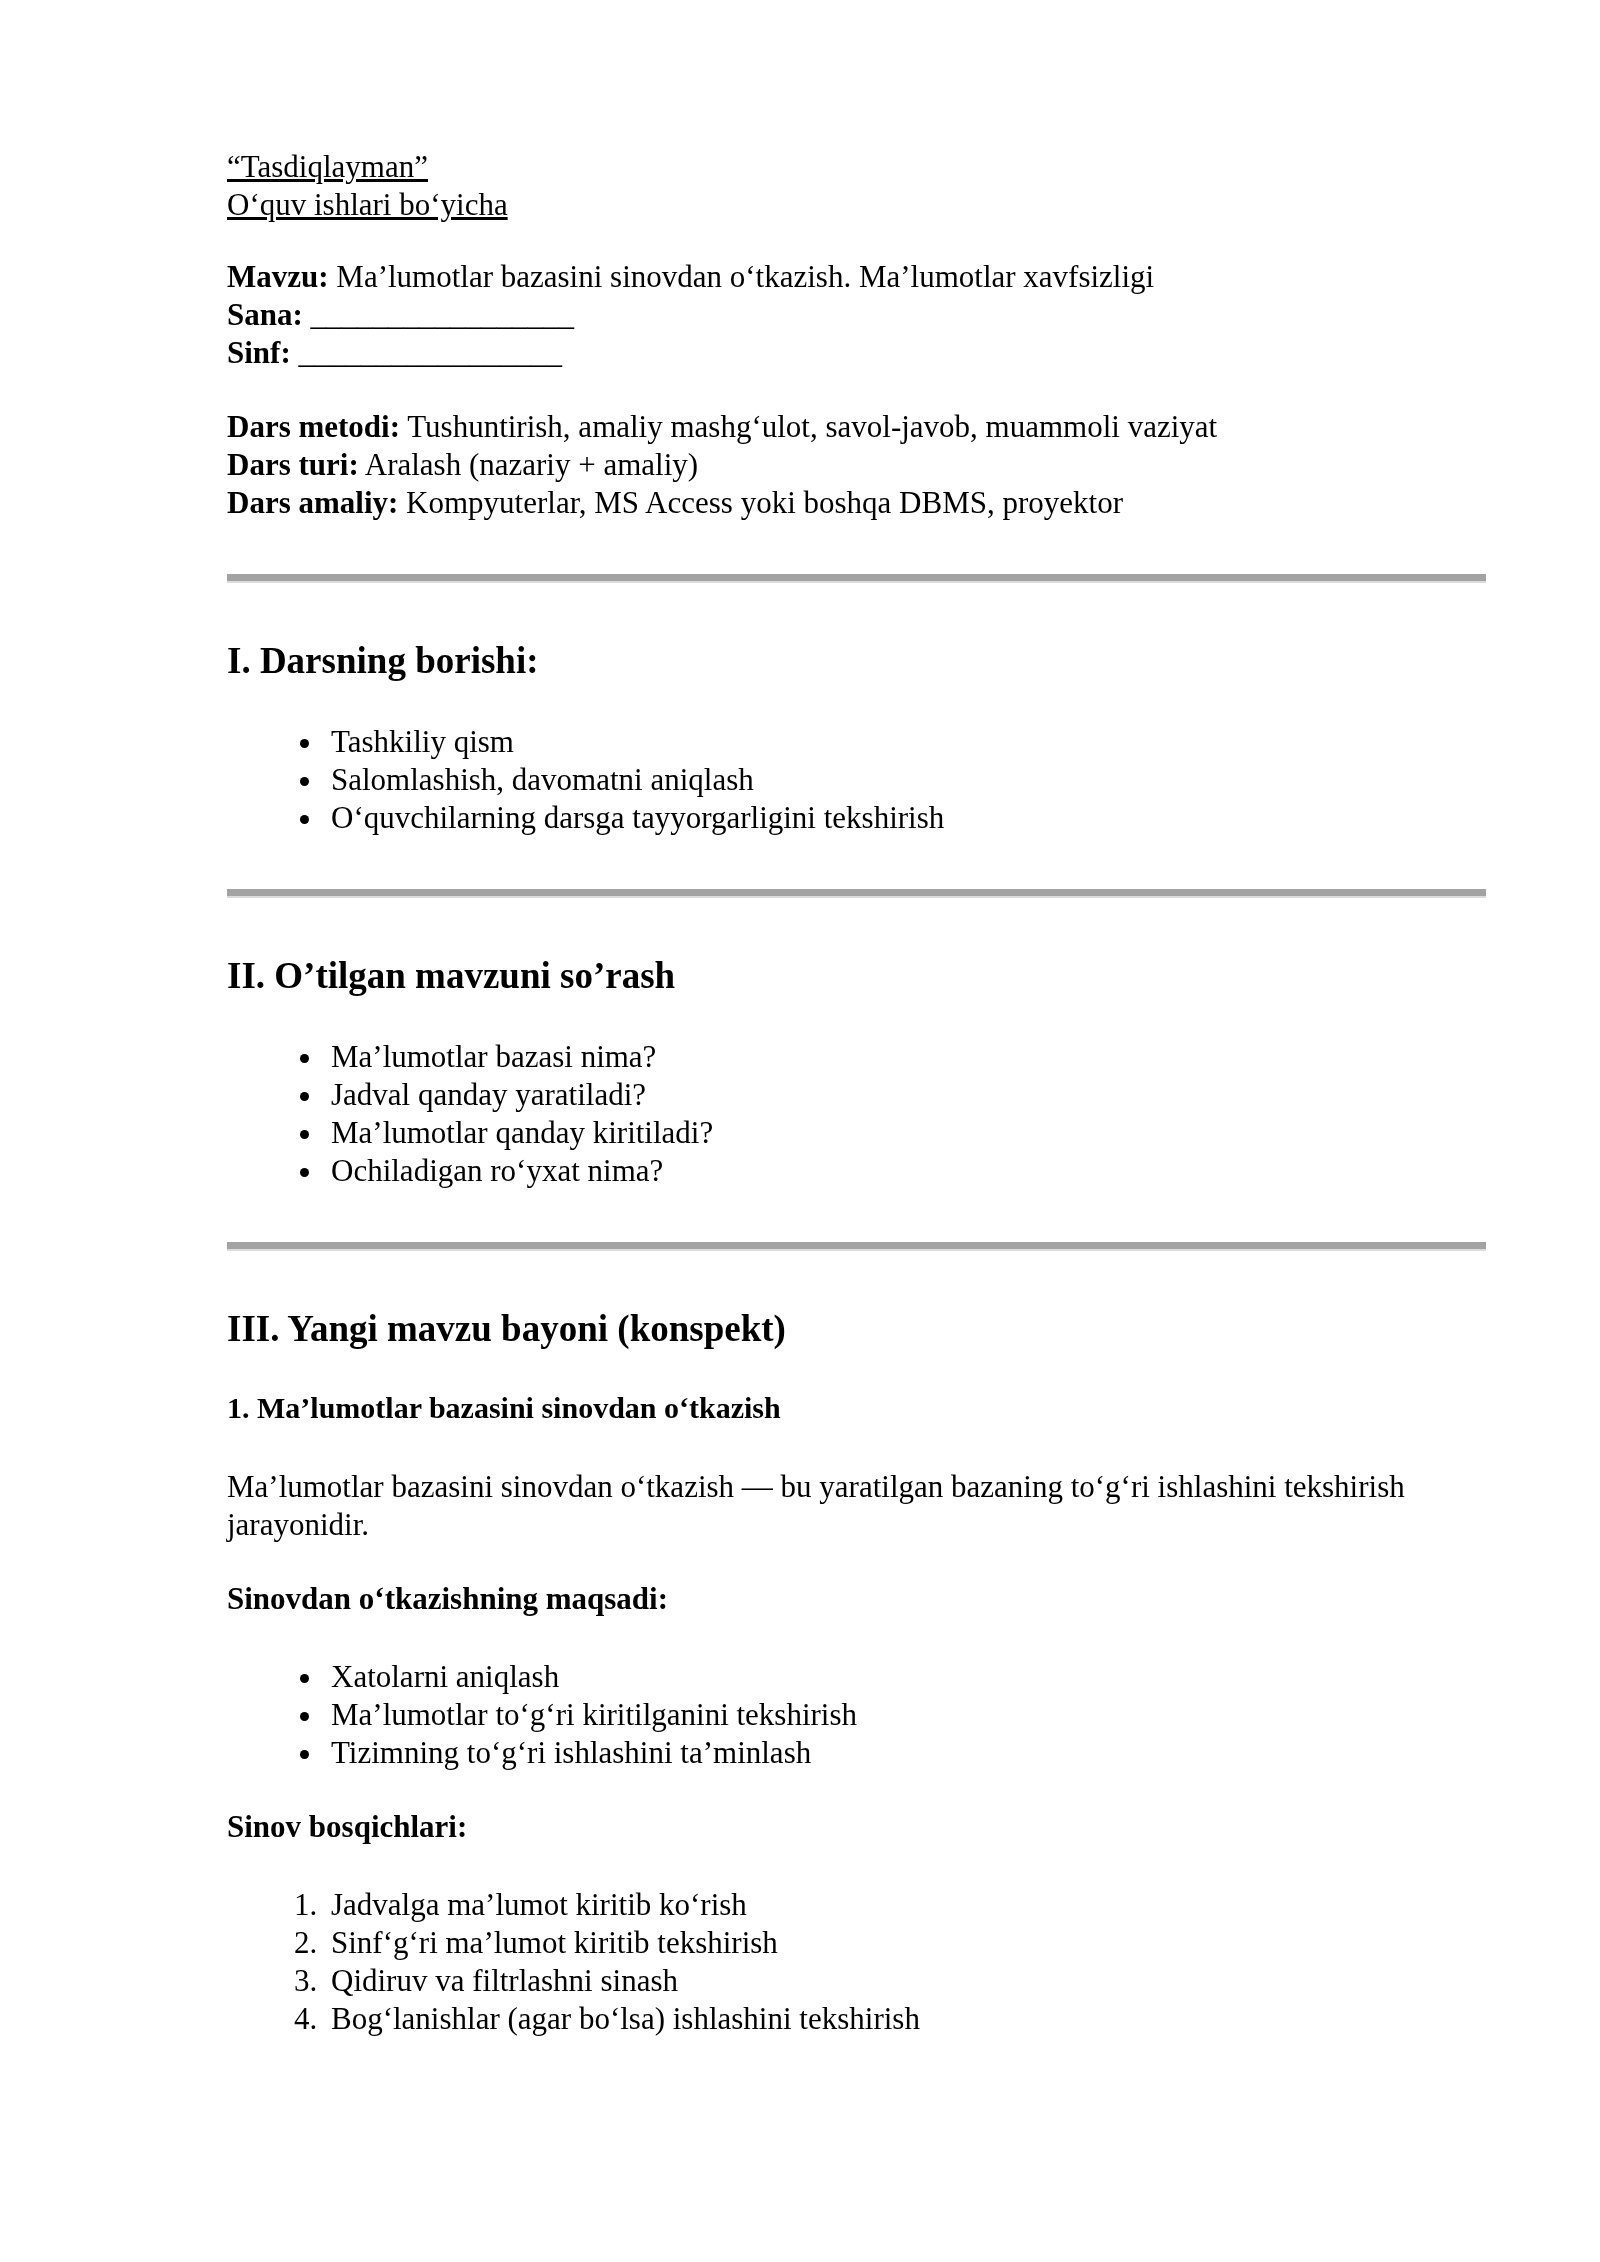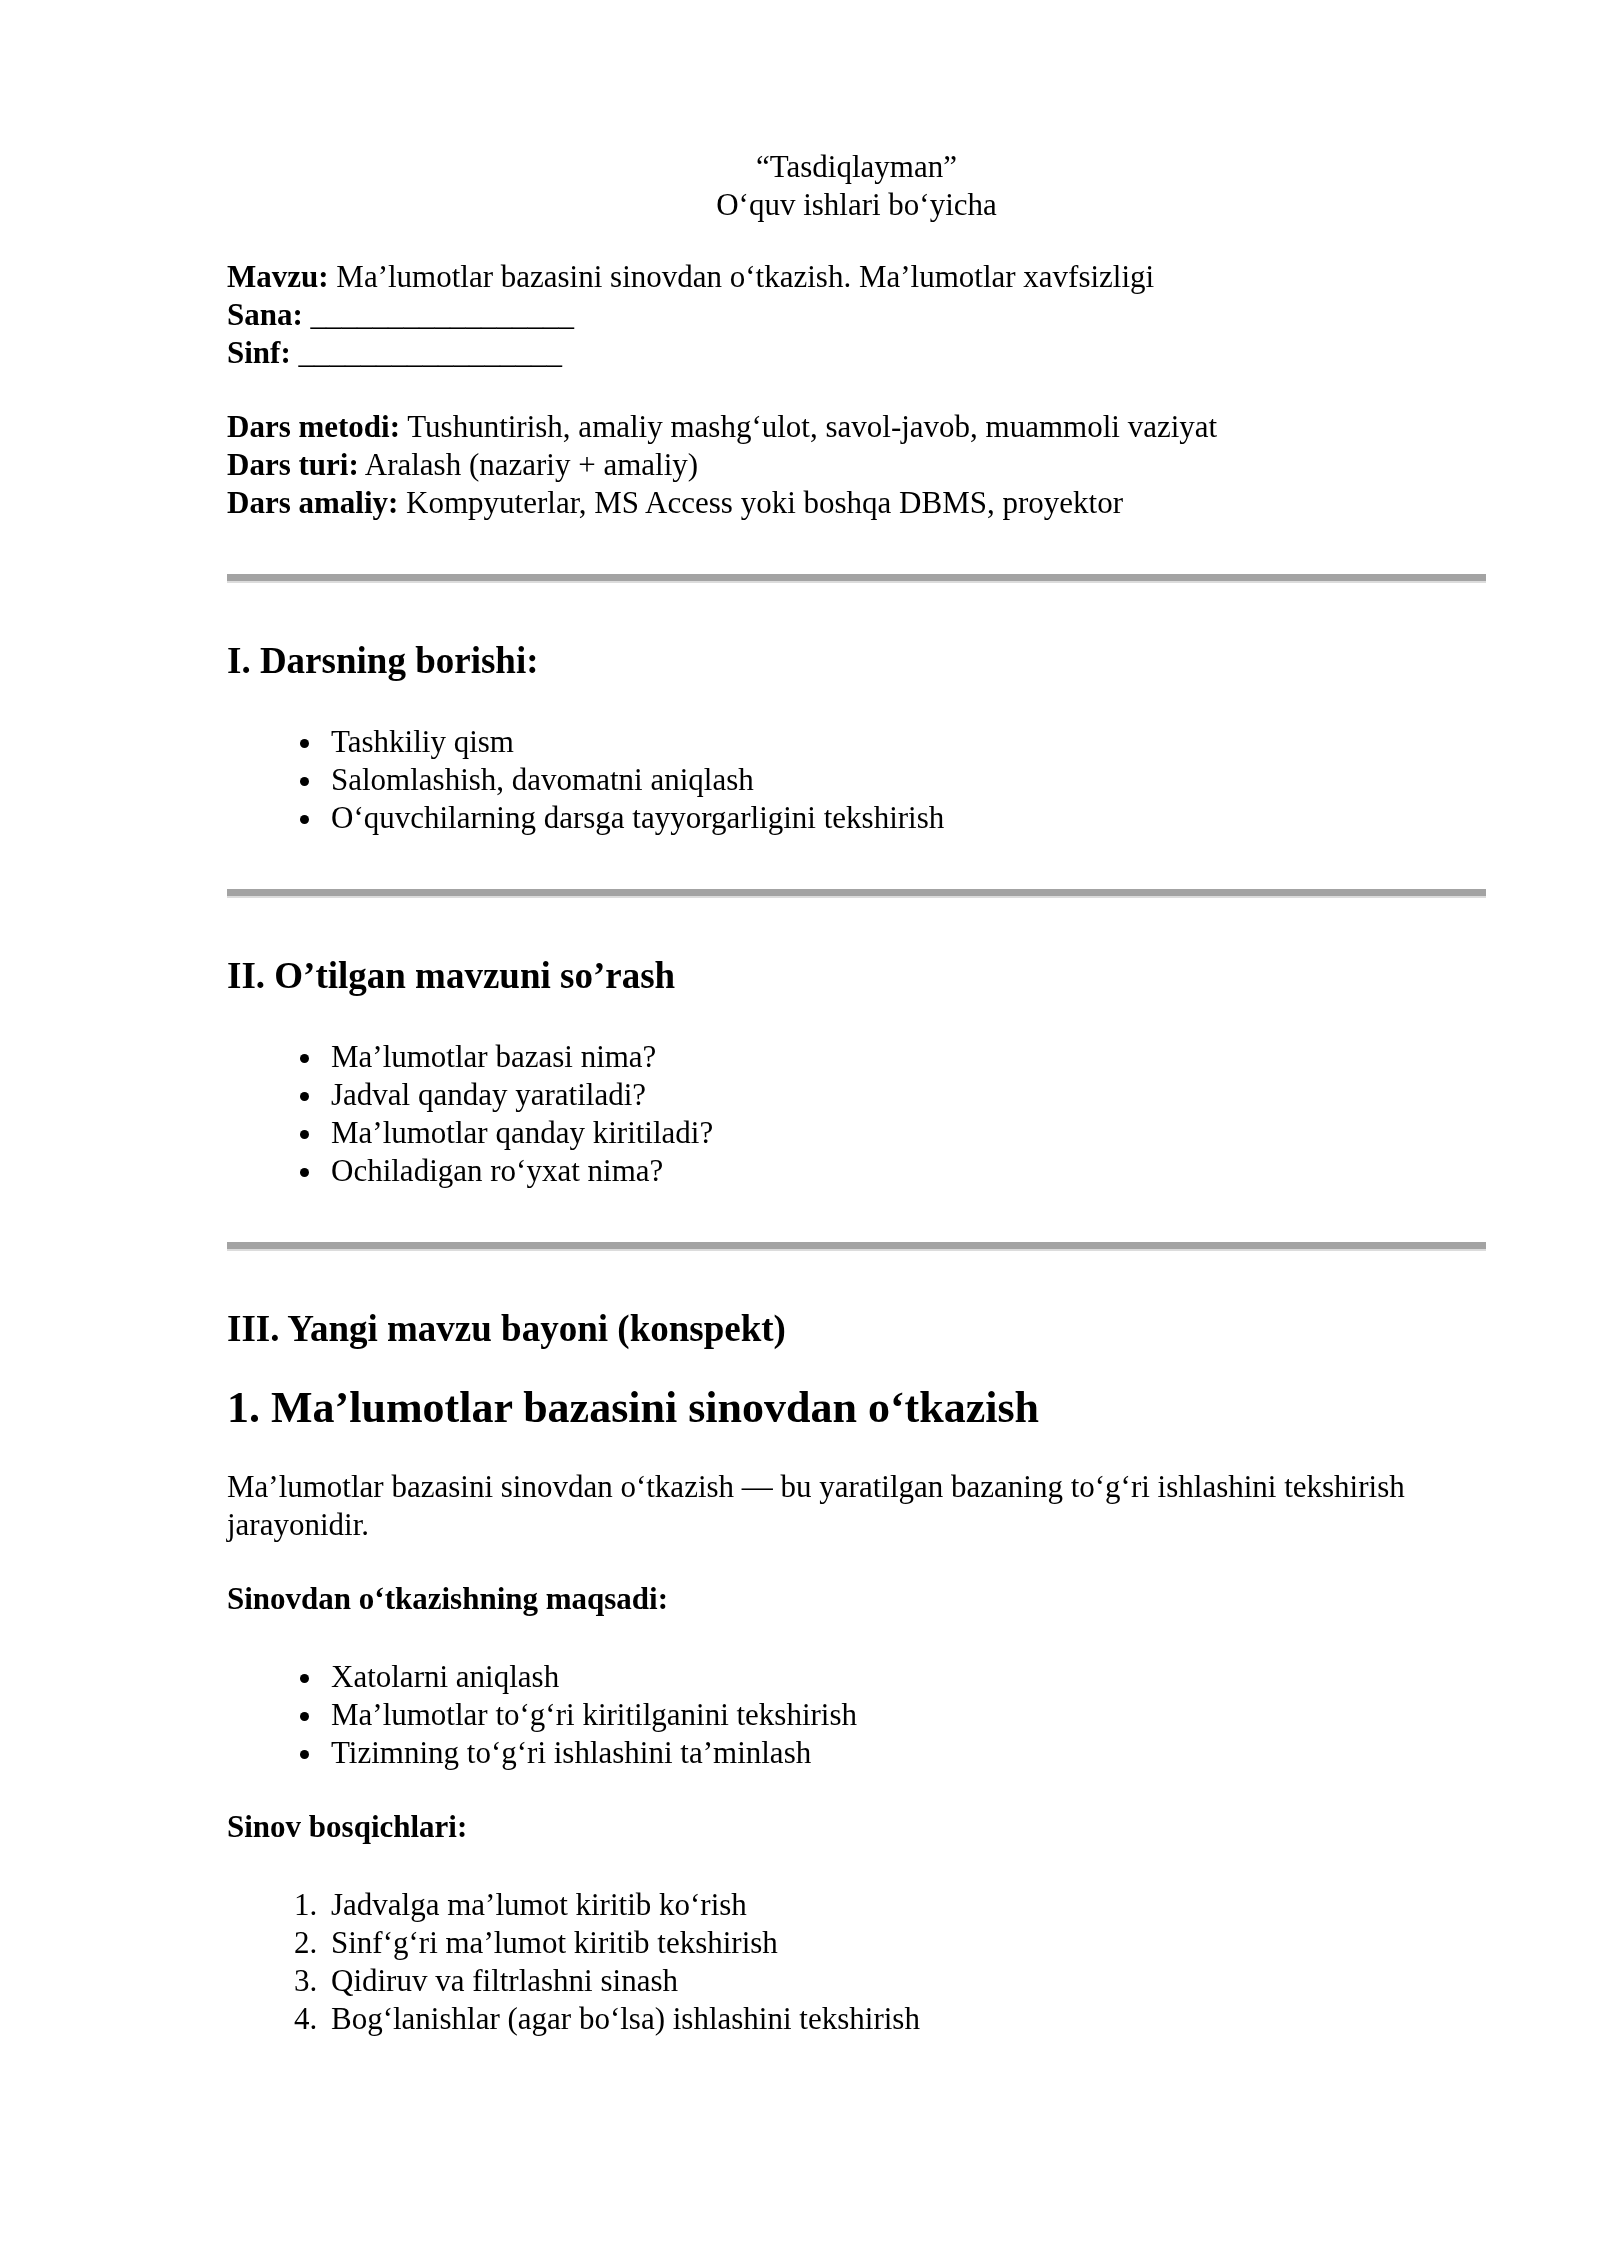--- a/index.html
+++ b/index.html
@@ -13,41 +13,42 @@
     line-height: 38px;
     overflow: hidden;
   }
   .page {
     box-sizing: border-box;
     width: 1600px;
     height: 2262px;
     padding: 148px 114px 0 227px;
   }
   .approval {
-    text-align: center;
+    text-align: left;
     line-height: 38px;
+    text-decoration: underline;
   }
   .meta { margin: 34px 0 0 0; }
   .dars-block { margin: 36px 0 0 0; }
   .line { margin: 0; line-height: 38px; }
   .rule {
     border: none;
     height: 7px;
     background: #a3a3a3;
     border-bottom: 2px solid #dcdcdc;
     margin: 52px 0 0 0;
   }
   h2.section-title {
     font-size: 37px;
     line-height: 44px;
     font-weight: bold;
     margin: 56px 0 0 0;
   }
   h3.sub-title {
-    font-size: 44px;
+    font-size: 30px;
     line-height: 41px;
     font-weight: bold;
     margin: 36px 0 0 0;
   }
   p.body-par { margin: 40px 0 0 0; font-family: Liberation Serif, serif; }
   p.bold-lead { margin: 36px 0 0 0; font-weight: bold; }
   ul.doc-list, ol.doc-list {
     margin: 40px 0 0 0;
     padding: 0 0 0 98px;
   }

